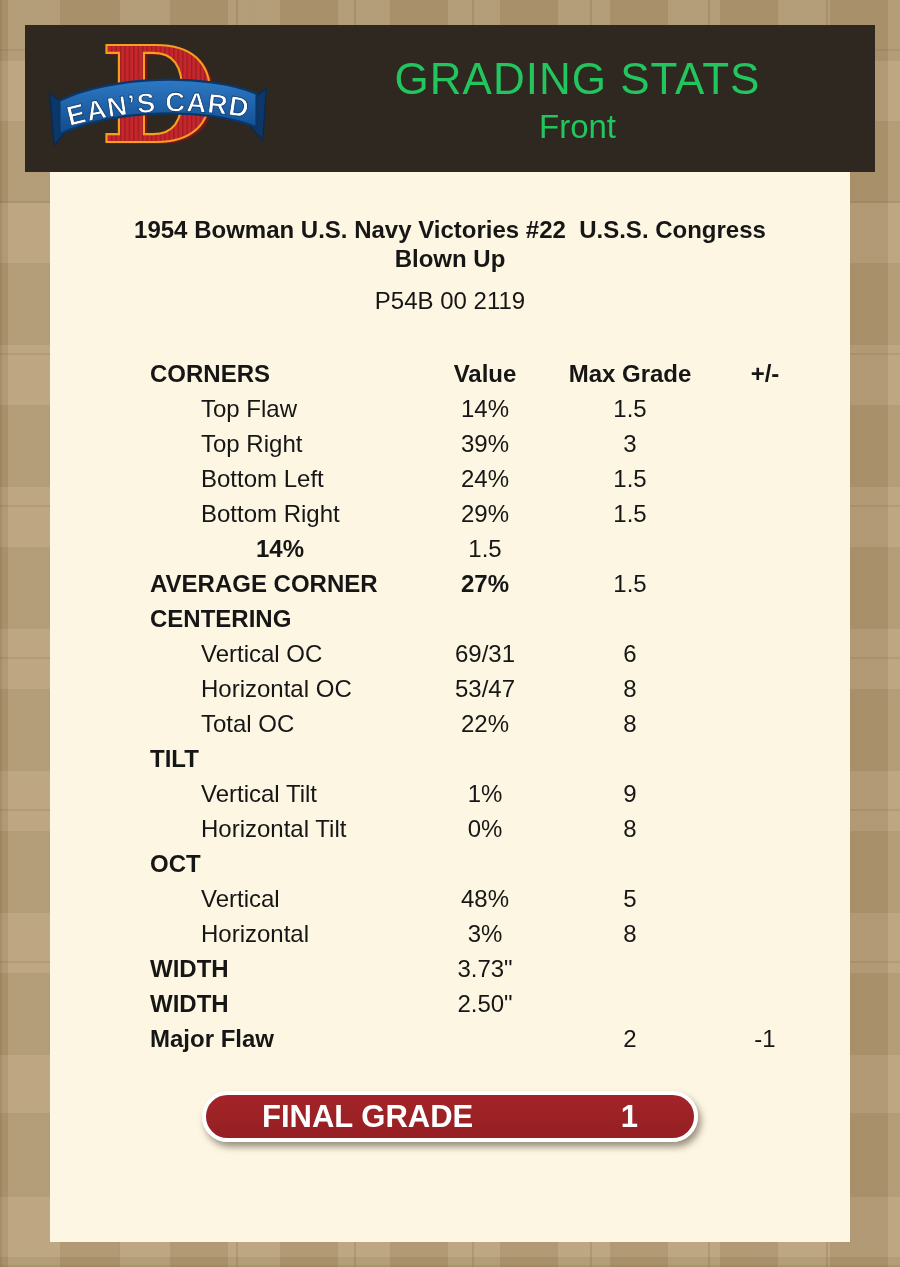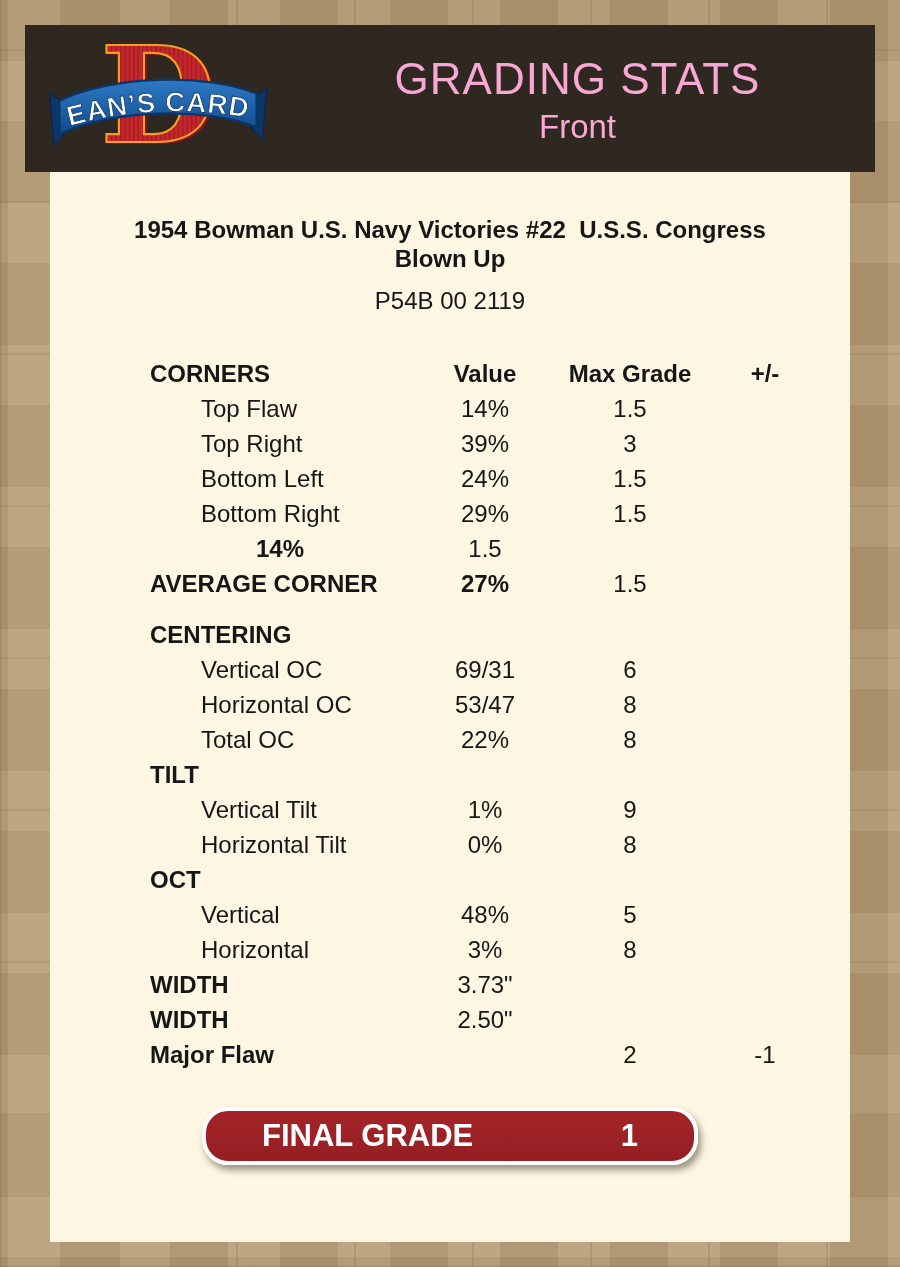--- a/index.html
+++ b/index.html
@@ -17,21 +17,21 @@
     overflow:hidden;
   }
 
   
   .header {
     position:absolute; left:25px; top:25px; width:850px; height:147px;
     background:#2e2821; display:flex; align-items:center;
   }
   .logo-wrap { width:255px; height:147px; position:relative; flex:0 0 auto; }
   .logo-wrap svg { position:absolute; left:22px; top:6px; }
-  .header-text { flex:1; text-align:center; color:#f9a8d4; padding-top:4px; }
+  .header-text { flex:1; text-align:center; color:#22c55e; padding-top:4px; }
   .header-title { font-size:44px; letter-spacing:1px; line-height:1.1; }
   .header-subtitle { font-size:33px; margin-top:5px; }
 
   
   .panel {
     position:absolute; left:50px; top:172px; width:800px; height:1070px;
     background:#fdf6e2; color:#161616;
   }
   .card-title {
     margin:43px auto 0; max-width:640px; text-align:center;
@@ -41,25 +41,25 @@
 
   
   .grades { margin:41px 0 0 100px; font-size:24px; }
   .row { display:grid; grid-template-columns:260px 150px 140px 130px; height:35px; align-items:center; }
   .row .lbl { text-align:left; white-space:nowrap; }
   .row .val, .row .max, .row .pm { text-align:center; }
   .r-head .lbl, .r-head .val, .r-head .max, .r-head .pm { font-weight:bold; }
   .r-indent .lbl { padding-left:51px; }
   .r-section .lbl { font-weight:bold; }
   .r-bold .lbl, .r-bold .val { font-weight:bold; }
-  .gap-top { margin-top:16px; }
+  .gap-top { }
 
   
   .final-grade {
-    margin:35px 0 0 152px; width:496px; height:58px;
+    margin:35px 0 0 152px; width:496px; height:51px;
     background:linear-gradient(#a32428, #951f23);
     border:4px solid #ffffff; border-radius:26px;
     box-shadow:3px 5px 7px rgba(74,62,48,.55);
     display:flex; align-items:center; justify-content:space-between;
     padding:0 56px; color:#ffffff; font-size:31px; font-weight:bold;
   }
 </style>
 </head>
 <body>
 

